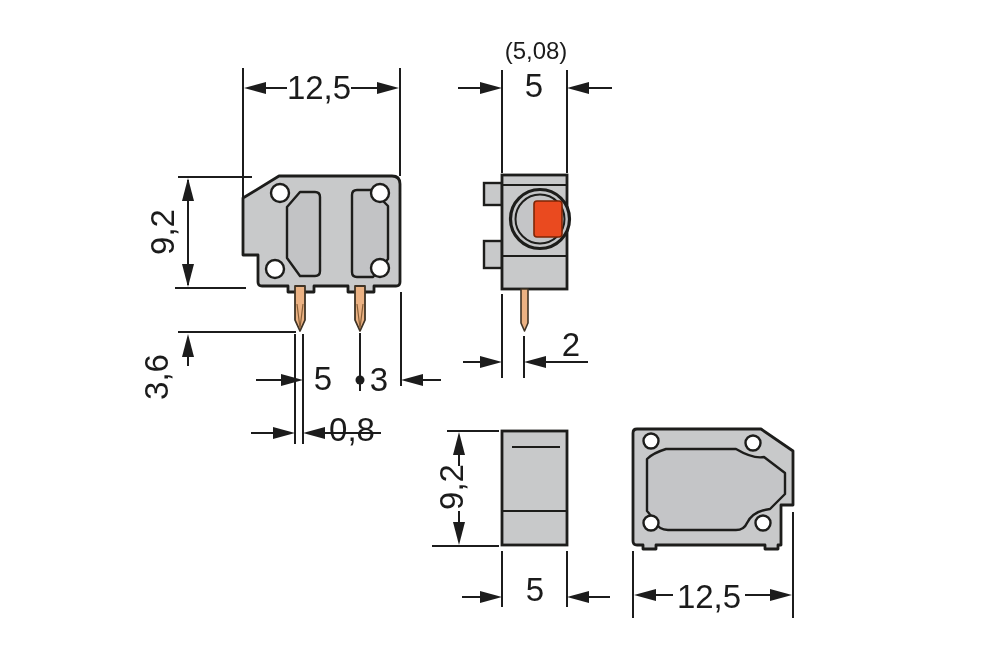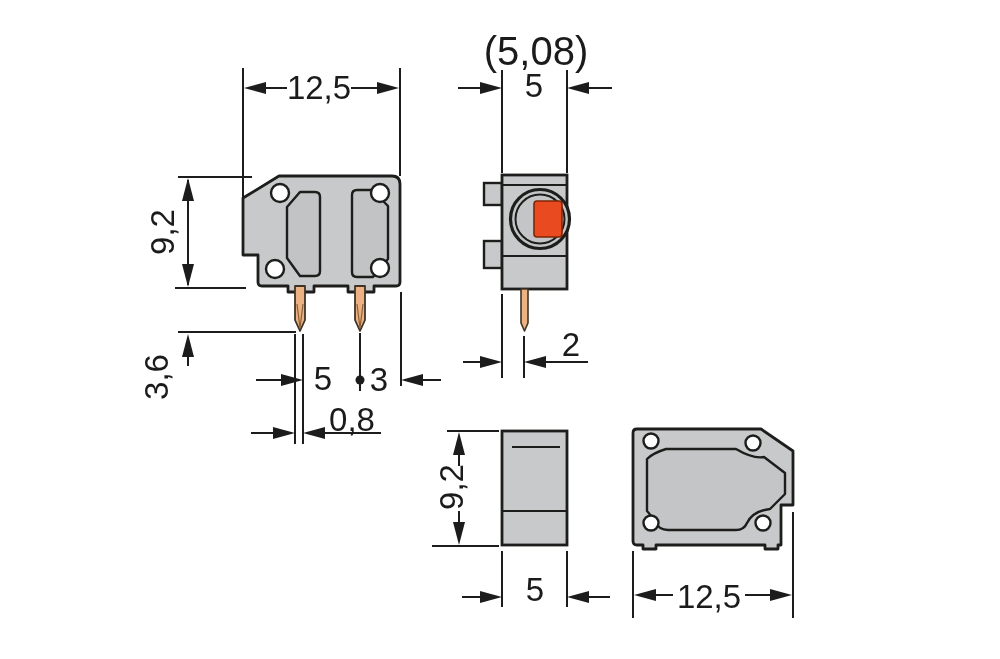--- a/index.html
+++ b/index.html
@@ -2,21 +2,21 @@
 <html><head>
 <meta charset="utf-8">
 <style>
   html,body{margin:0;padding:0;background:#ffffff;}
   #canvas{position:relative;width:1000px;height:659px;background:#ffffff;overflow:hidden;
           font-family:"Liberation Sans", sans-serif;}
   #linework{position:absolute;left:0;top:0;}
   .dim{position:absolute;color:#1b1b1b;font-size:33px;line-height:1;white-space:nowrap;
        transform:translate(-50%,-50%);}
   .dim.rot{transform:translate(-50%,-50%) rotate(-90deg);}
-  .dim.paren{font-size:40px;}
+  .dim.paren{font-size:24px;}
 </style>
 </head>
 <body>
 
 <div id="canvas">
 
   <svg id="linework" width="1000" height="659" viewBox="0 0 1000 659">
 
     <g stroke="#1c1c1c" stroke-width="2" fill="#1c1c1c">
 
@@ -136,21 +136,21 @@
       <circle cx="651" cy="523" r="7.5" fill="#ffffff" stroke="#1d1d1b" stroke-width="2.4"></circle>
       <circle cx="763" cy="523" r="7.5" fill="#ffffff" stroke="#1d1d1b" stroke-width="2.4"></circle>
     </g>
   </svg>
 
   <span class="dim" style="left:319px;top:87px">12,5</span>
   <span class="dim rot" style="left:162px;top:232px">9,2</span>
   <span class="dim rot" style="left:156px;top:377px">3,6</span>
   <span class="dim" style="left:323px;top:378px">5</span>
   <span class="dim" style="left:379px;top:379px">3</span>
-  <span class="dim" style="left:352px;top:419px">0,8</span>
+  <span class="dim" style="left:352px;top:429px">0,8</span>
 
   <span class="dim paren" style="left:536px;top:51px">(5,08)</span>
   <span class="dim" style="left:534px;top:85px">5</span>
   <span class="dim" style="left:571px;top:344px">2</span>
 
   <span class="dim rot" style="left:451px;top:487px">9,2</span>
   <span class="dim" style="left:535px;top:589px">5</span>
 
   <span class="dim" style="left:709px;top:596px">12,5</span>
 </div>

